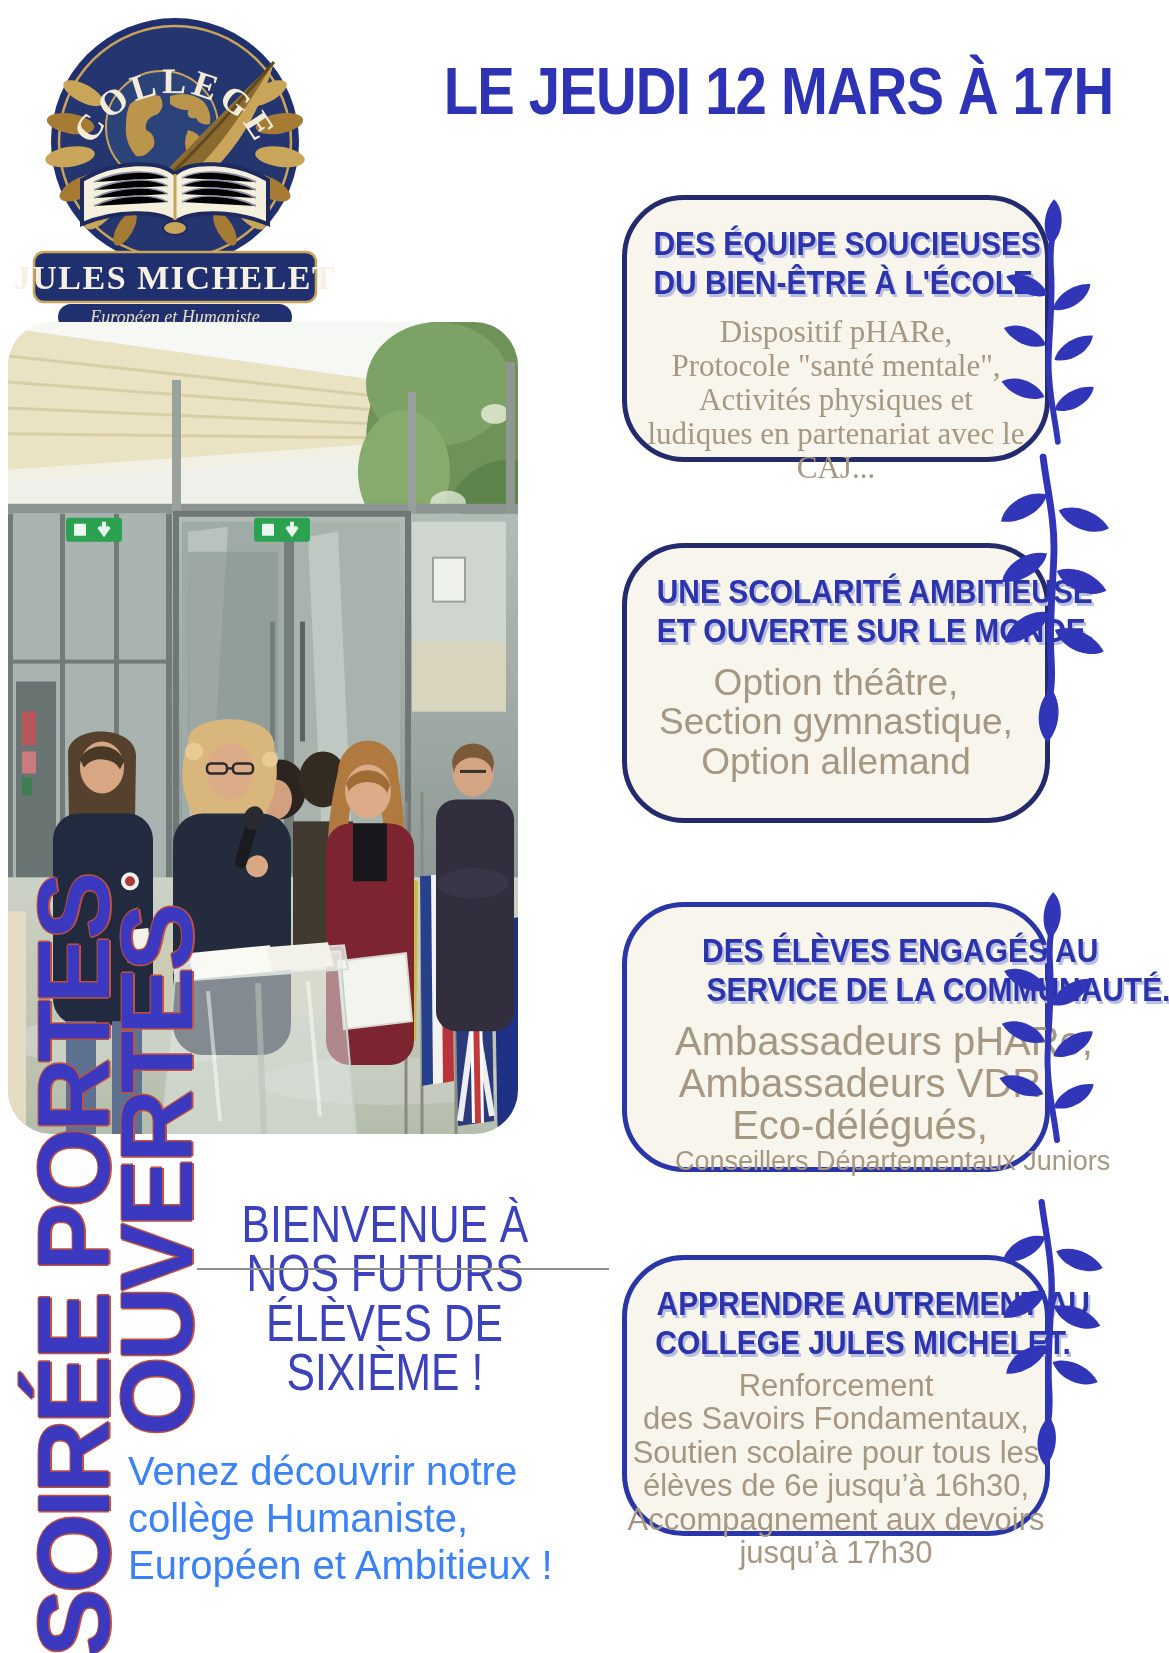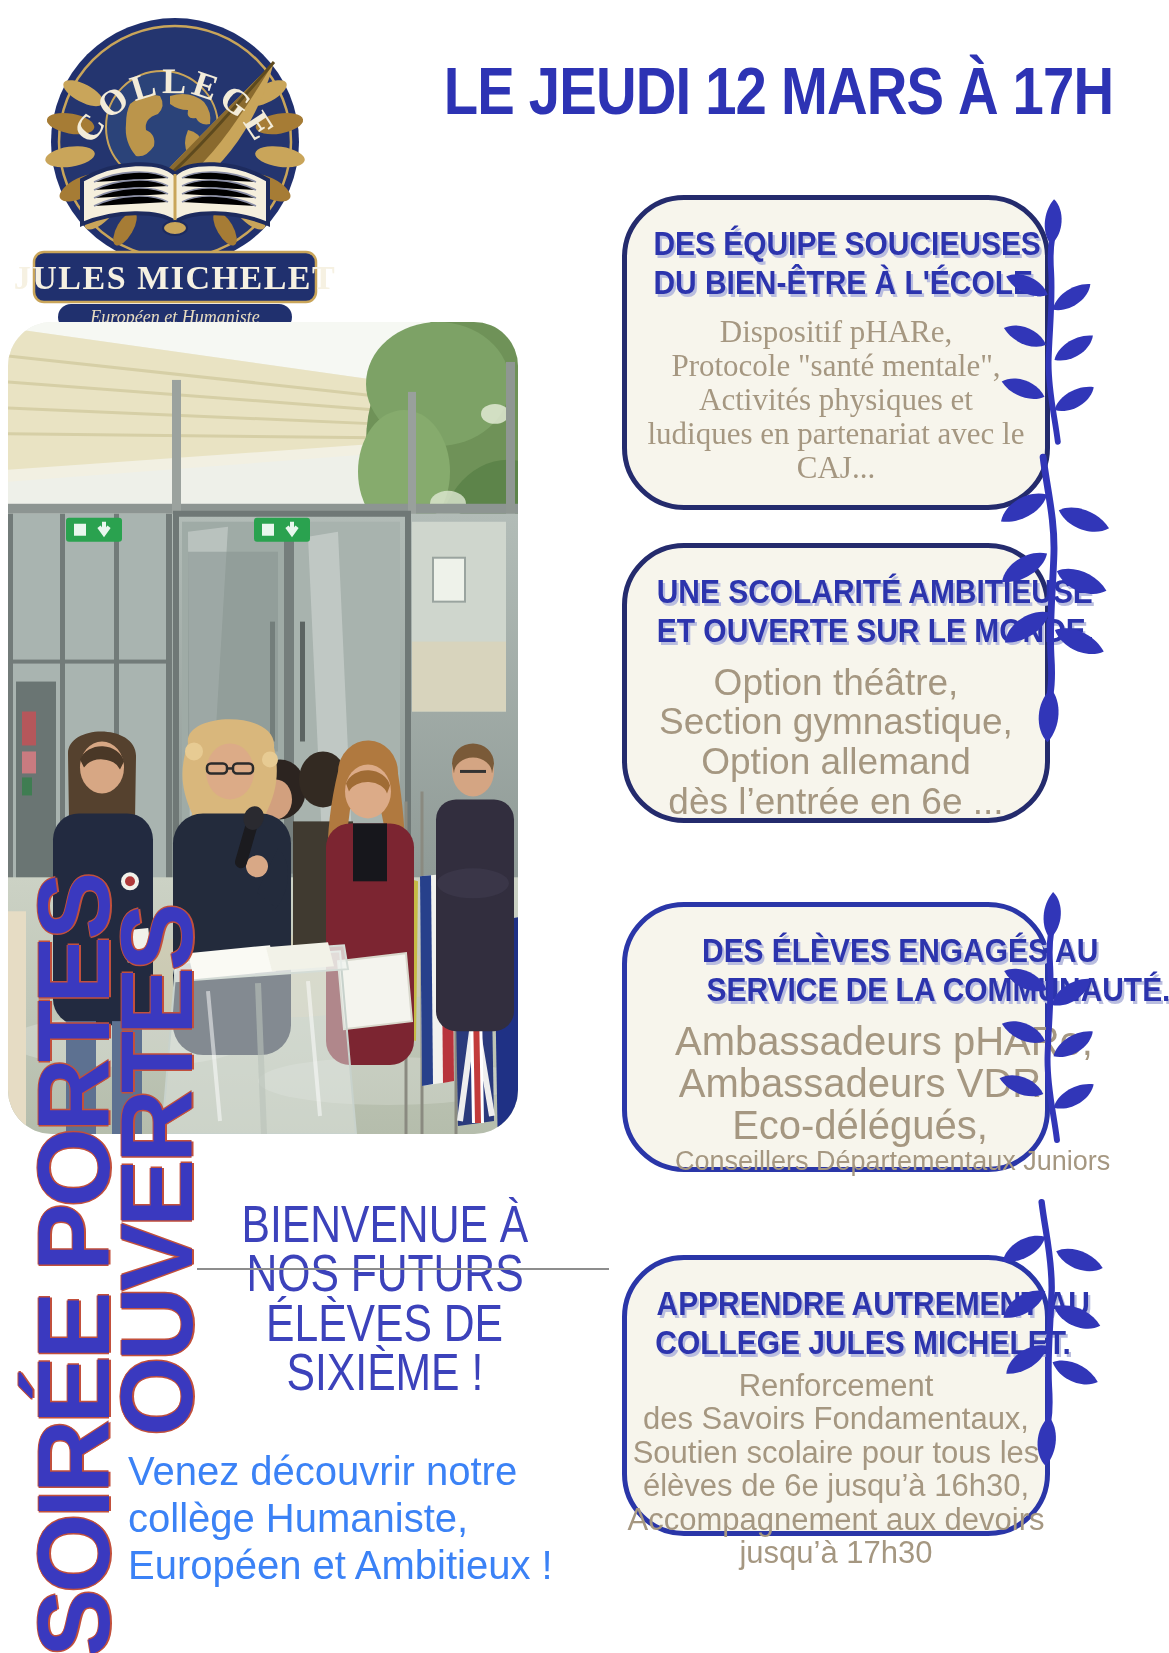--- a/index.html
+++ b/index.html
@@ -18,21 +18,21 @@
   .photo svg{display:block;width:100%;height:100%;}
 
   
   .card{left:622px;width:428px;background:#f7f5ec;border:5px solid #242b6d;
         border-radius:62px;box-sizing:border-box;text-align:center;}
   .card.bright{border-color:#2a36a8;}
   .card .title{margin-top:24px;font-weight:bold;color:#2c34ad;font-size:34px;
         line-height:1.16;text-shadow:2.5px 2.5px 0 #b9bddf;white-space:nowrap;overflow:visible;}
   .card .body{color:#a59781;margin-top:10px;}
   .card .bl{white-space:nowrap;}
-  #card1{top:195px;height:315px;} #card1 .body{font-size:31px;line-height:1.1;margin-top:12px;font-family:Liberation Serif, serif;}
+  #card1{top:195px;height:267px;} #card1 .body{font-size:31px;line-height:1.1;margin-top:12px;font-family:Liberation Serif, serif;}
   #card2{top:543px;height:280px;} #card2 .body{font-size:37px;line-height:1.07;margin-top:12px;}
   #card3{top:902px;height:270px;padding-left:48px;} #card3 .body{font-size:40px;line-height:1.05;margin-top:10px;}
   #card3 .small{font-size:27px;line-height:1.15;}
   #card4{top:1255px;height:281px;} #card4 .body{font-size:31px;line-height:1.08;margin-top:6px;}
 
   
   .branch{color:#3136b8;}
   .branch svg{display:block;width:100%;height:100%;overflow:visible;}
   #branch1{left:1006px;top:226px;width:92px;height:226px;}
   #branch2{left:996px;top:452px;width:108px;height:252px;transform:scaleY(-1) scaleX(-1);}
@@ -353,21 +353,20 @@
 
 <section class="abs card" id="card2">
   <div class="title">
     <div><span class="cond">UNE SCOLARITÉ AMBITIEUSE</span></div>
     <div><span class="cond">ET OUVERTE SUR LE MONDE.</span></div>
   </div>
   <div class="body">
     <div class="bl">Option théâtre,</div>
     <div class="bl">Section gymnastique,</div>
     <div class="bl">Option allemand</div>
-    <div class="bl">dès l’entrée en 6e ...</div>
   </div>
 </section>
 
 <section class="abs card bright" id="card3">
   <div class="title">
     <div><span class="cond">DES ÉLÈVES ENGAGÉS AU</span></div>
     <div><span class="cond">SERVICE DE LA COMMUNAUTÉ.</span></div>
   </div>
   <div class="body">
     <div class="bl">Ambassadeurs pHARe,</div>

